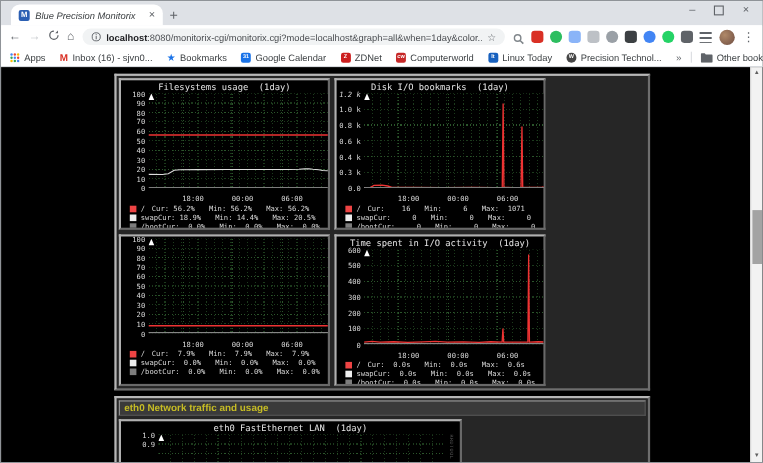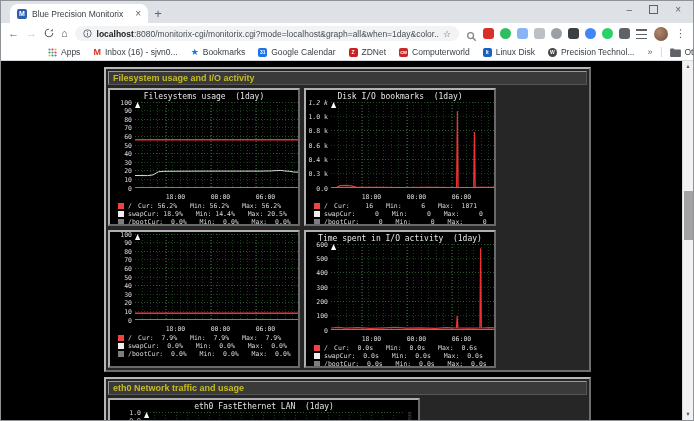--- a/index.html
+++ b/index.html
@@ -3,21 +3,21 @@
 <meta charset="utf-8">
 <style>
   html,body{margin:0;padding:0;background:#fff;}
   body{width:694px;height:421px;overflow:hidden;font-family:"Liberation Sans",sans-serif;-webkit-font-smoothing:antialiased;}
   .browser{width:694px;height:421px;box-sizing:border-box;border:1px solid #8f9398;display:flex;flex-direction:column;background:#fff;}
 
   
   .tabstrip{height:22px;background:#dee1e6;display:flex;align-items:flex-end;flex:none;}
   .tab{height:19px;width:138px;margin-left:9px;background:#fff;border-radius:8px 8px 0 0;display:flex;align-items:center;padding:0 7px;box-sizing:border-box;}
   .favicon{width:10px;height:10px;border-radius:2px;background:#2b5fb3;color:#fff;font-size:7px;font-weight:bold;line-height:10px;text-align:center;flex:none;}
-  .tab-title{font-size:8.5px;color:#3c4043;margin-left:5px;white-space:nowrap;overflow:hidden;flex:1;}
+  .tab-title{font-size:8.5px;color:#3c4043;margin-left:5px;white-space:nowrap;overflow:hidden;flex:1;font-style:italic;}
   .tab-close{color:#5f6368;font-size:10px;line-height:10px;margin-left:4px;flex:none;}
   .newtab{width:20px;height:18px;color:#5f6368;font-size:13px;line-height:17px;text-align:center;}
   .wc{margin-left:auto;display:flex;gap:17px;align-items:center;padding:0 12px 8px 0;color:#5f6368;font-size:10px;}
   .wc-max{width:7px;height:7px;border:1px solid #5f6368;}
 
   
   .toolbar{height:21px;background:#fff;display:flex;align-items:center;padding:0 7px;gap:7px;flex:none;}
   .nav-btn{color:#5f6368;font-size:11px;line-height:11px;}
   .nav-btn.dis{color:#c4c7cb;}
   .omnibox{flex:1;height:15px;background:#f1f3f4;border-radius:8px;display:flex;align-items:center;padding:0 8px;gap:5px;min-width:0;}
@@ -122,21 +122,21 @@
         <span class="ext ext-circle" style="background: rgb(66, 133, 244);"></span>
         <span class="ext ext-circle" style="background: rgb(37, 211, 102);"></span>
         <span class="ext" style="background: rgb(95, 99, 104);"></span>
         <span class="ext ext-lines"></span>
       </div>
     <span class="avatar"></span>
     <span class="kebab">⋮</span>
   </div>
 
   <div class="bmbar">
-    <span id="bm-items" style="display:flex;align-items:center;gap:13px;margin-left:39px;">
+    <span id="bm-items" style="display:flex;align-items:center;gap:13px;">
         <span class="bm">
           <svg width="9" height="9" viewBox="0 0 9 9">
             <circle cx="1.5" cy="1.5" r="1.1" fill="#4285f4"></circle>
             <circle cx="4.5" cy="1.5" r="1.1" fill="#ea4335"></circle>
             <circle cx="7.5" cy="1.5" r="1.1" fill="#fbbc04"></circle>
             <circle cx="1.5" cy="4.5" r="1.1" fill="#34a853"></circle>
             <circle cx="4.5" cy="4.5" r="1.1" fill="#4285f4"></circle>
             <circle cx="7.5" cy="4.5" r="1.1" fill="#ea4335"></circle>
             <circle cx="1.5" cy="7.5" r="1.1" fill="#fbbc04"></circle>
             <circle cx="4.5" cy="7.5" r="1.1" fill="#34a853"></circle>
@@ -159,21 +159,21 @@
         <span class="bm">
           <span class="bm-sq" style="background: rgb(204, 31, 31);">Z</span>
           <span>ZDNet</span>
         </span>
         <span class="bm">
           <span class="bm-sq" style="background: rgb(198, 40, 40);">cw</span>
           <span>Computerworld</span>
         </span>
         <span class="bm">
           <span class="bm-sq" style="background: rgb(24, 97, 191);">lt</span>
-          <span>Linux Disk</span>
+          <span>Linux Today</span>
         </span>
         <span class="bm">
           <span class="bm-sq" style="border-radius: 50%; background: rgb(70, 70, 70);">W</span>
           <span>Precision Technol...</span>
         </span>
       </span>
     <span class="bm-right">
       <span class="chev">»</span>
       <span class="bm-div"></span>
       <span class="bm">
@@ -181,21 +181,20 @@
             <path d="M0 1.5 Q0 .5 1 .5 H4 L5 1.8 H11 Q12 1.8 12 2.8 V9 Q12 10 11 10 H1 Q0 10 0 9 Z" fill="#5f6368"></path>
           </svg>
         <span>Other bookmarks</span>
       </span>
     </span>
   </div>
 
   <div class="content">
     <div class="mx">
       <div class="section">
-        <div class="sec-h">Filesystem usage and I/O activity</div>
         <div class="g-grid">
           <div class="panel">
               <div class="g-title">Filesystems usage  (1day)</div>
               <div class="g-mid">
                 <div class="g-yl" style="height: 86px;">Percent (%)</div>
                 <div class="g-yt" style="height: 86px;">
                   <span style="top: -3.5px;">100</span>
                   <span style="top: 5.1px;">90</span>
                   <span style="top: 13.7px;">80</span>
                   <span style="top: 22.3px;">70</span>

